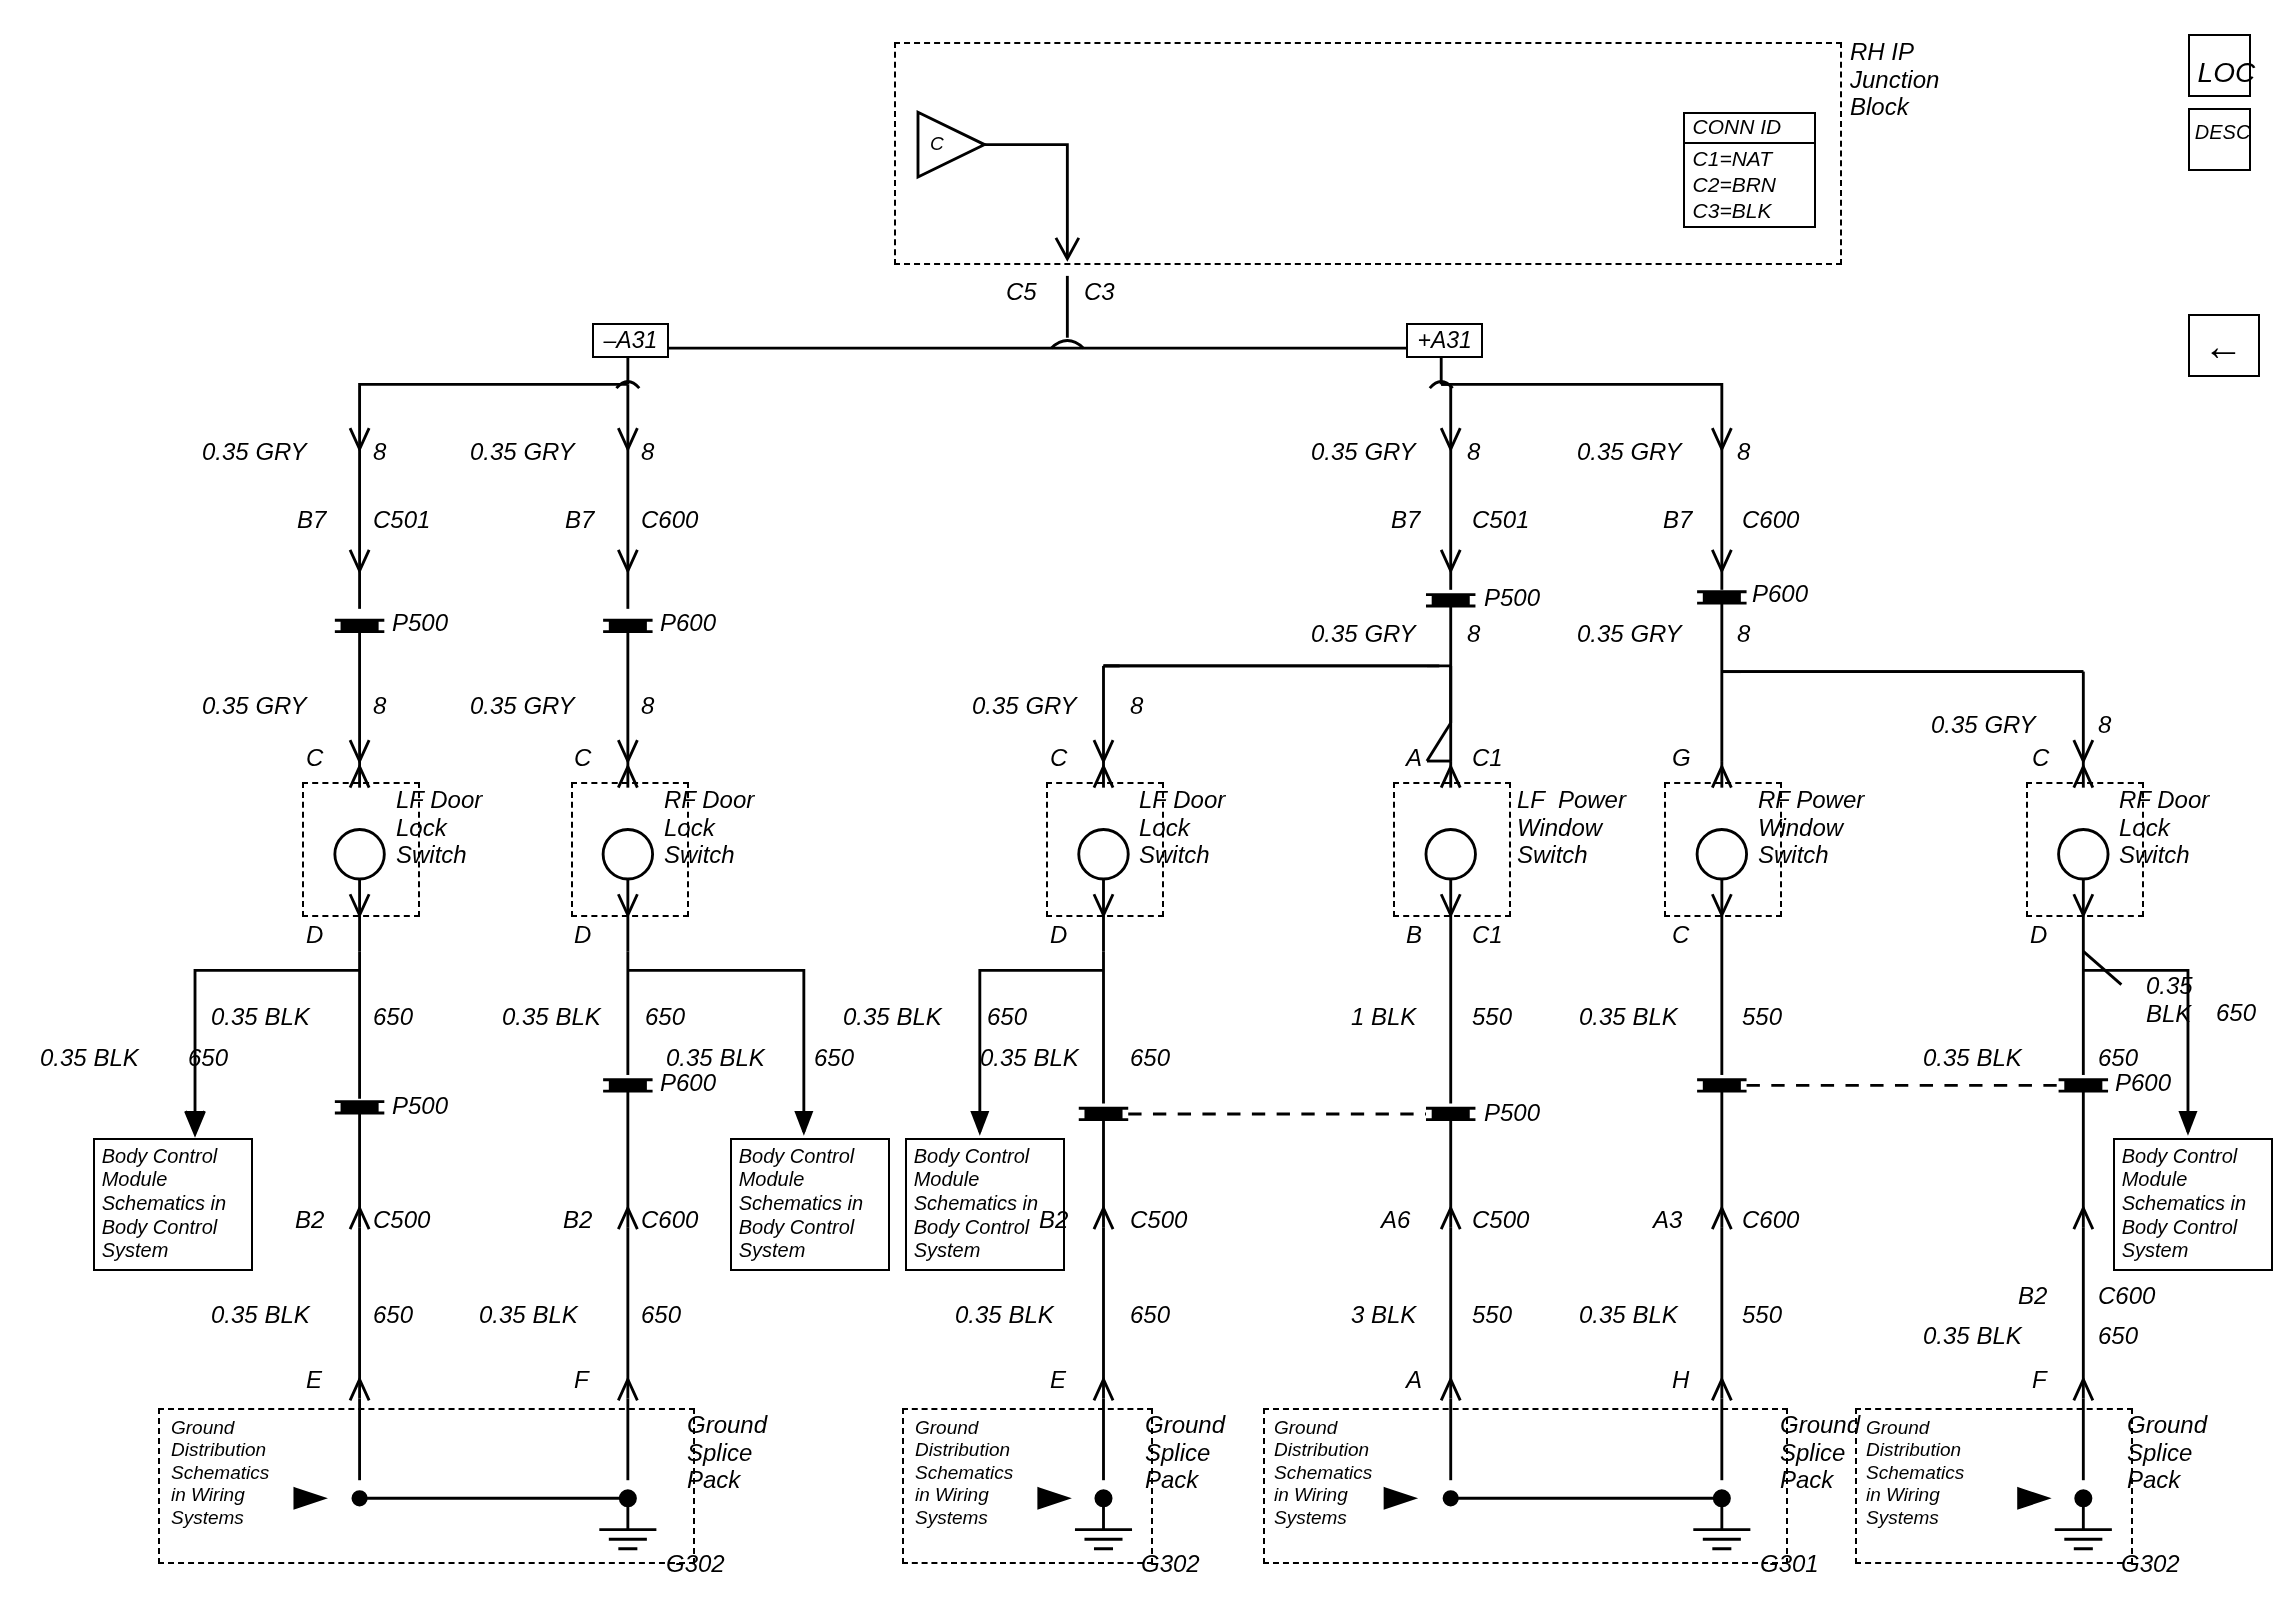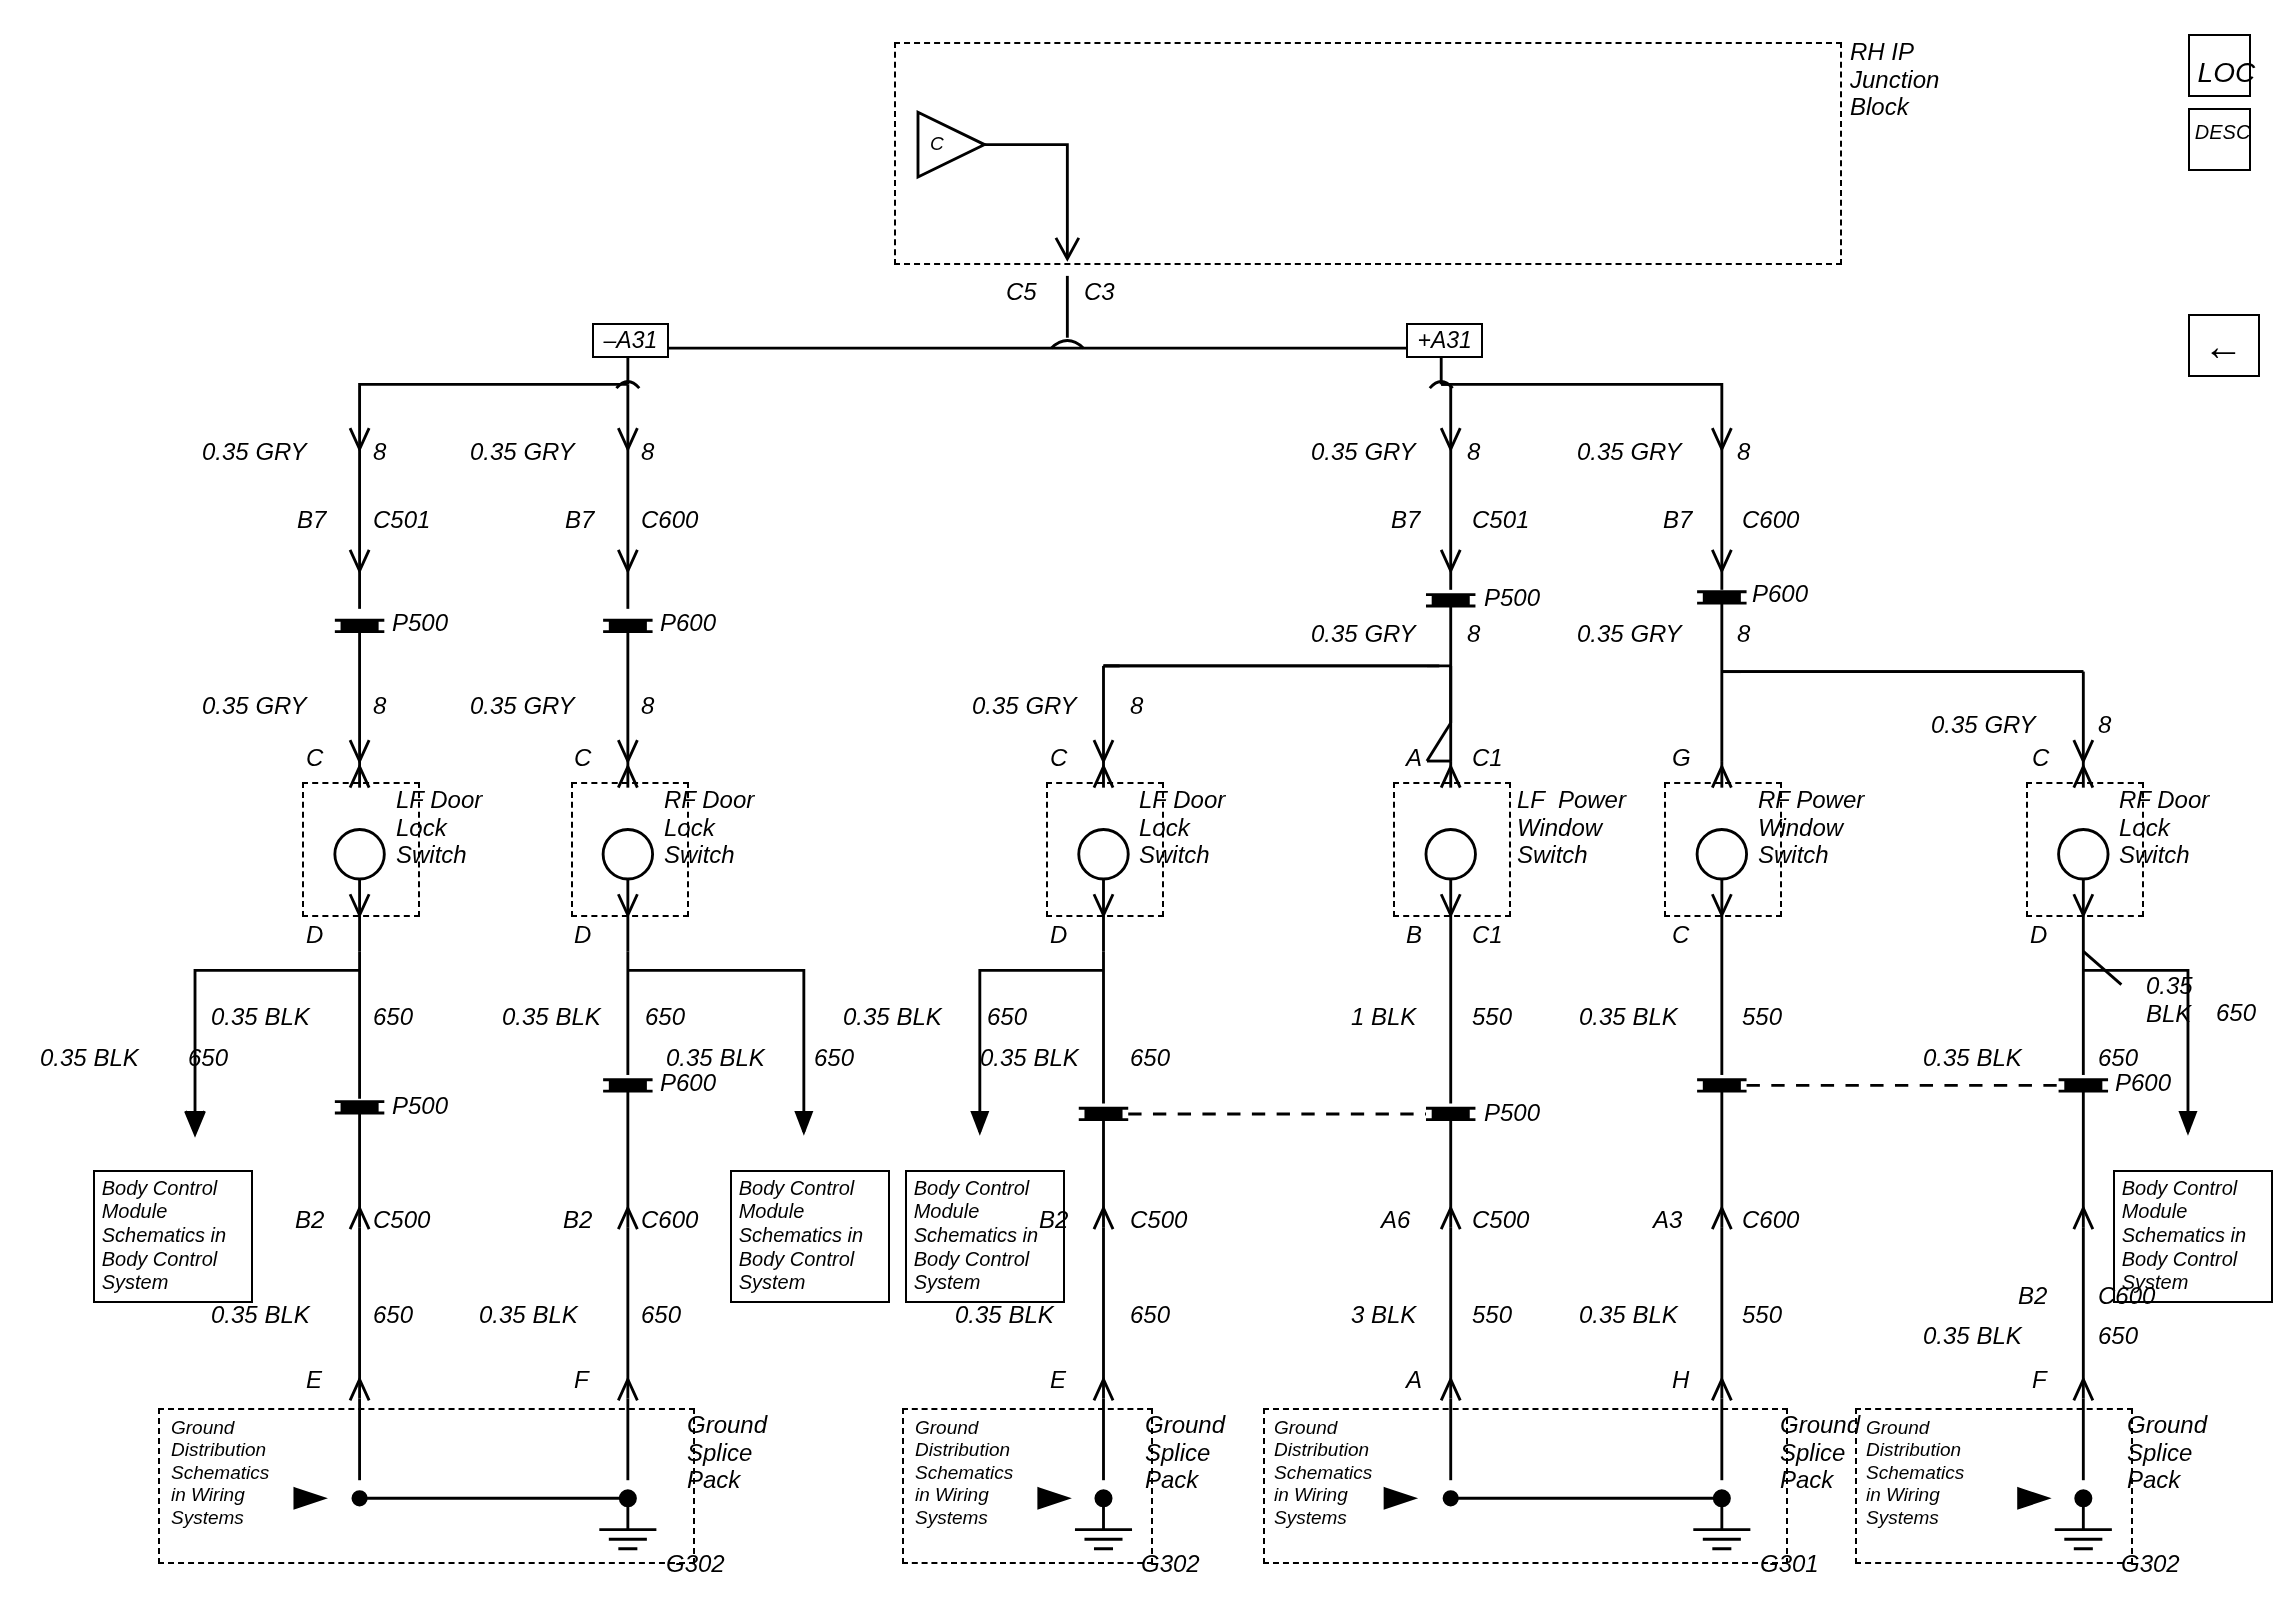--- a/index.html
+++ b/index.html
@@ -1,21 +1,21 @@
 <!DOCTYPE html>
 <html style="font-size:15px"><head>
 <meta charset="utf-8">
 <style>
   html,body{margin:0;padding:0;background:#fff;}
   body{width:2285px;height:1602px;font-family:"Liberation Sans",sans-serif;color:#000;position:relative;overflow:hidden;}
   #sheet{position:absolute;left:0;top:0;width:2285px;height:1602px;font-style:italic;}
   .lbl{position:absolute;font-size:24px;line-height:1.15;white-space:pre;}
   .lbl.xs{font-size:19px;}
   .dashbox{position:absolute;border:2.9px dashed #000;}
-  .textbox{position:absolute;border:2.9px solid #000;background:#fff;font-size:20px;line-height:1.18;padding:4.8px 6.7px;box-sizing:border-box;margin-top:32px;}
+  .textbox{position:absolute;border:2.9px solid #000;background:#fff;font-size:20px;line-height:1.18;padding:4.8px 6.7px;box-sizing:border-box;}
   .connid{position:absolute;border:2.9px solid #000;background:#fff;font-size:21px;line-height:1.22;padding:2.9px 7.6px;box-sizing:border-box;}
   .tag{position:absolute;border:2.9px solid #000;background:#fff;font-size:23px;padding:1.9px 9.5px;box-sizing:border-box;}
   svg{position:absolute;left:0;top:0;overflow:visible;}
   .icnbox{position:absolute;border:2.9px solid #000;background:#fff;}
   .icntxt{position:absolute;font-size:22px;}
 </style>
 </head>
 <body>
 
 <div id="sheet">
@@ -247,20 +247,26 @@
     <path d="M2190,1000 L2230,1035"></path>
   </g>
 </svg>
 
 <div class="dashbox" style="left:894px;top:42px;width:944px;height:219px;"></div>
 
 <div class="lbl" style="left:1850px;top:38px;">RH IP
 Junction
 Block</div>
 
+<div class="connid" style="left:1683px;top:112px;width:133px;">
+  <div style="border-bottom:2.9px solid #000;margin:-2.9px -7.6px 2.9px -7.6px;padding:0 7.6px 1.9px 7.6px;">CONN ID</div>
+  <div>C1=NAT</div>
+  <div>C2=BRN</div>
+  <div>C3=BLK</div>
+</div>
 
 <div class="lbl xs" style="left:930px;top:133px;">C</div>
 
 <div class="lbl" style="left:1006px;top:278px;">C5</div>
 <div class="lbl" style="left:1084px;top:278px;">C3</div>
 
 <div class="tag" style="left:592px;top:323px;">–A31</div>
 <div class="tag" style="left:1406px;top:323px;">+A31</div>
 
 <div class="icnbox" style="left:2188px;top:34px;width:59px;height:59px;">

